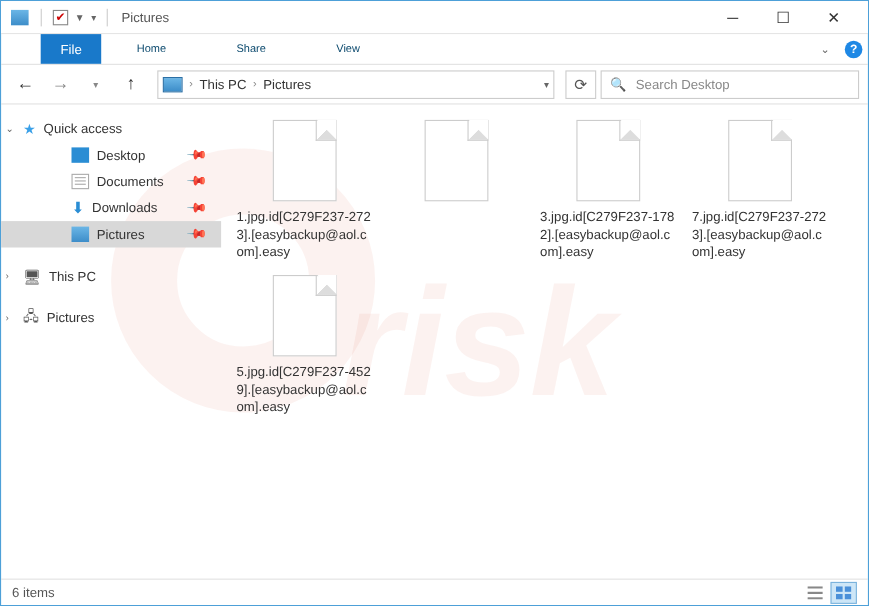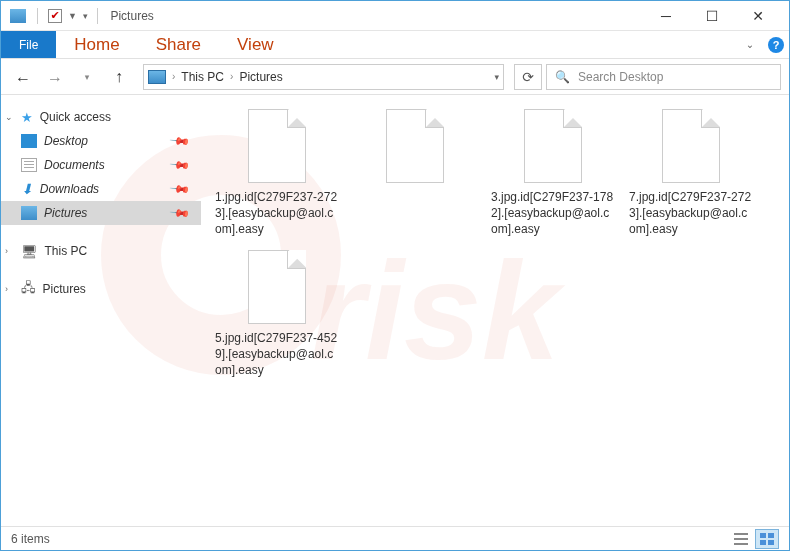--- a/index.html
+++ b/index.html
@@ -9,22 +9,22 @@
     .titlebar-icons { display: flex; gap: 6px; align-items: center; }
     .tb-icon { width: 18px; height: 18px; display: flex; align-items: center; justify-content: center; }
     .tb-sep { width: 1px; height: 16px; background: #ccc; margin: 0 4px; }
     .tb-checkbox { width: 14px; height: 14px; border: 1px solid #888; display: flex; align-items: center; justify-content: center; color: #c00; font-size: 11px; }
     .tb-down { color: #666; font-size: 9px; }
     .tb-title { margin-left: 8px; color: #555; font-size: 12px; }
     .win-controls { margin-left: auto; display: flex; gap: 0; }
     .win-btn { width: 46px; height: 30px; display: flex; align-items: center; justify-content: center; color: #333; font-size: 14px; }
     
     .ribbon-tabs { height: 28px; display: flex; align-items: stretch; border-bottom: 1px solid #e1e1e1; }
-    .ribbon-file { background: #1979ca; color: #fff; padding: 0 18px; display: flex; align-items: center; font-size: 12px; }
-    .ribbon-tab { padding: 0 18px; display: flex; align-items: center; font-size: 17px; color: #c2410c; }
+    .ribbon-file { background: #1979ca; color: #fff; padding: 0 18px; display: flex; align-items: center; font-size: 12px; margin-left: 36px; }
+    .ribbon-tab { padding: 0 32px; display: flex; align-items: center; font-size: 10px; color: #0c4a6e; }
     .ribbon-spacer { flex: 1; }
     .ribbon-help { width: 26px; display: flex; align-items: center; justify-content: center; }
     .ribbon-expand { width: 26px; display: flex; align-items: center; justify-content: center; color: #666; font-size: 10px; }
     
     .nav-row { height: 36px; display: flex; align-items: center; padding: 0 8px; gap: 4px; border-bottom: 1px solid #e1e1e1; }
     .nav-arrow { width: 28px; height: 28px; display: flex; align-items: center; justify-content: center; color: #888; font-size: 16px; }
     .nav-arrow.enabled { color: #333; }
     .addr-bar { flex: 1; height: 26px; border: 1px solid #ccc; display: flex; align-items: center; padding: 0 4px; gap: 6px; font-size: 12px; color: #333; margin: 0 6px; }
     .addr-icon { width: 18px; height: 14px; background: linear-gradient(#6bb6e6,#3d8dc9); border: 1px solid #2a6fa5; }
     .addr-sep { color: #888; font-size: 10px; }
@@ -34,21 +34,21 @@
     
     .content-area { display: flex; height: calc(100% - 30px - 28px - 36px - 24px); position: relative; }
     
     .watermark { position: absolute; inset: 0; display: flex; align-items: center; justify-content: center; pointer-events: none; z-index: 0; }
     .watermark-text { font-size: 140px; font-weight: 600; color: rgba(220, 90, 60, 0.08); font-style: italic; transform: translateX(40px); }
     .watermark-circle { position: absolute; width: 240px; height: 240px; border: 60px solid rgba(220, 90, 60, 0.08); border-radius: 50%; left: 100px; top: 40px; }
     
     .sidebar { width: 200px; padding: 10px 0; position: relative; z-index: 1; }
     .sidebar-item { height: 24px; display: flex; align-items: center; padding: 0 14px 0 20px; font-size: 12px; color: #333; gap: 7px; position: relative; }
     .sidebar-item.selected { background: #d8d8d8; }
-    .sidebar-item.sub { padding-left: 20px; font-style: italic; }
+    .sidebar-item.sub { padding-left: 64px; }
     .sidebar-item .pin { margin-left: auto; color: #777; font-size: 12px; transform: rotate(45deg); }
     .sidebar-item .expand { position: absolute; left: 4px; color: #666; font-size: 9px; }
     .si-icon { width: 16px; height: 14px; flex-shrink: 0; }
     .si-star { color: #3aa0e8; font-size: 13px; }
     .si-desktop { background: #2a8dd4; }
     .si-doc { background: #fff; border: 1px solid #aaa; position: relative; }
     .si-doc::after { content: ''; position: absolute; top: 2px; left: 2px; right: 2px; height: 1px; background: #aaa; box-shadow: 0 3px 0 #aaa, 0 6px 0 #aaa; }
     .si-down { color: #2a8dd4; font-size: 14px; }
     .si-pic { background: linear-gradient(#6bb6e6,#3d8dc9); }
     .si-pc { color: #555; font-size: 13px; }

